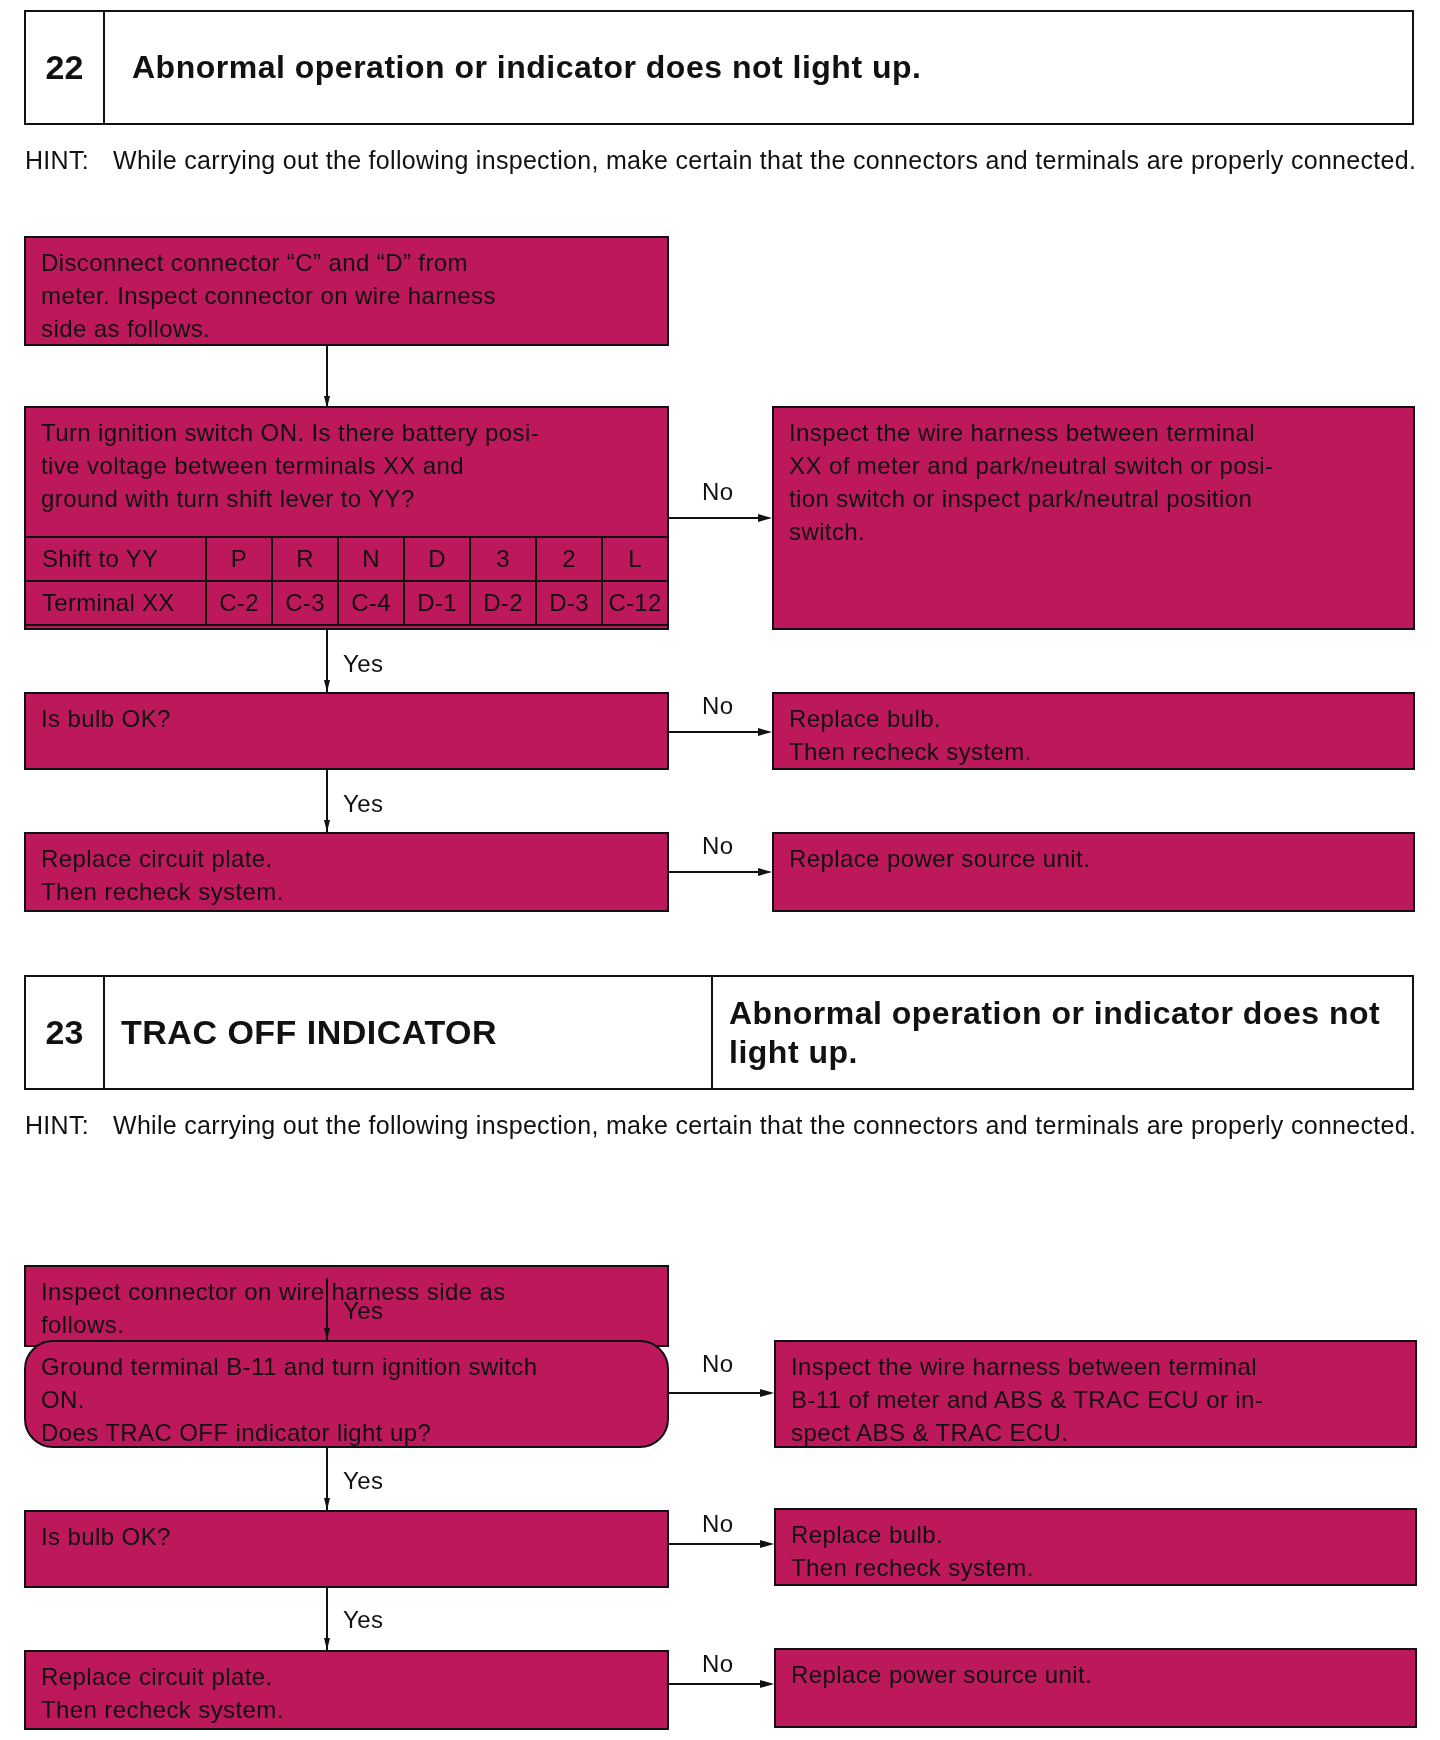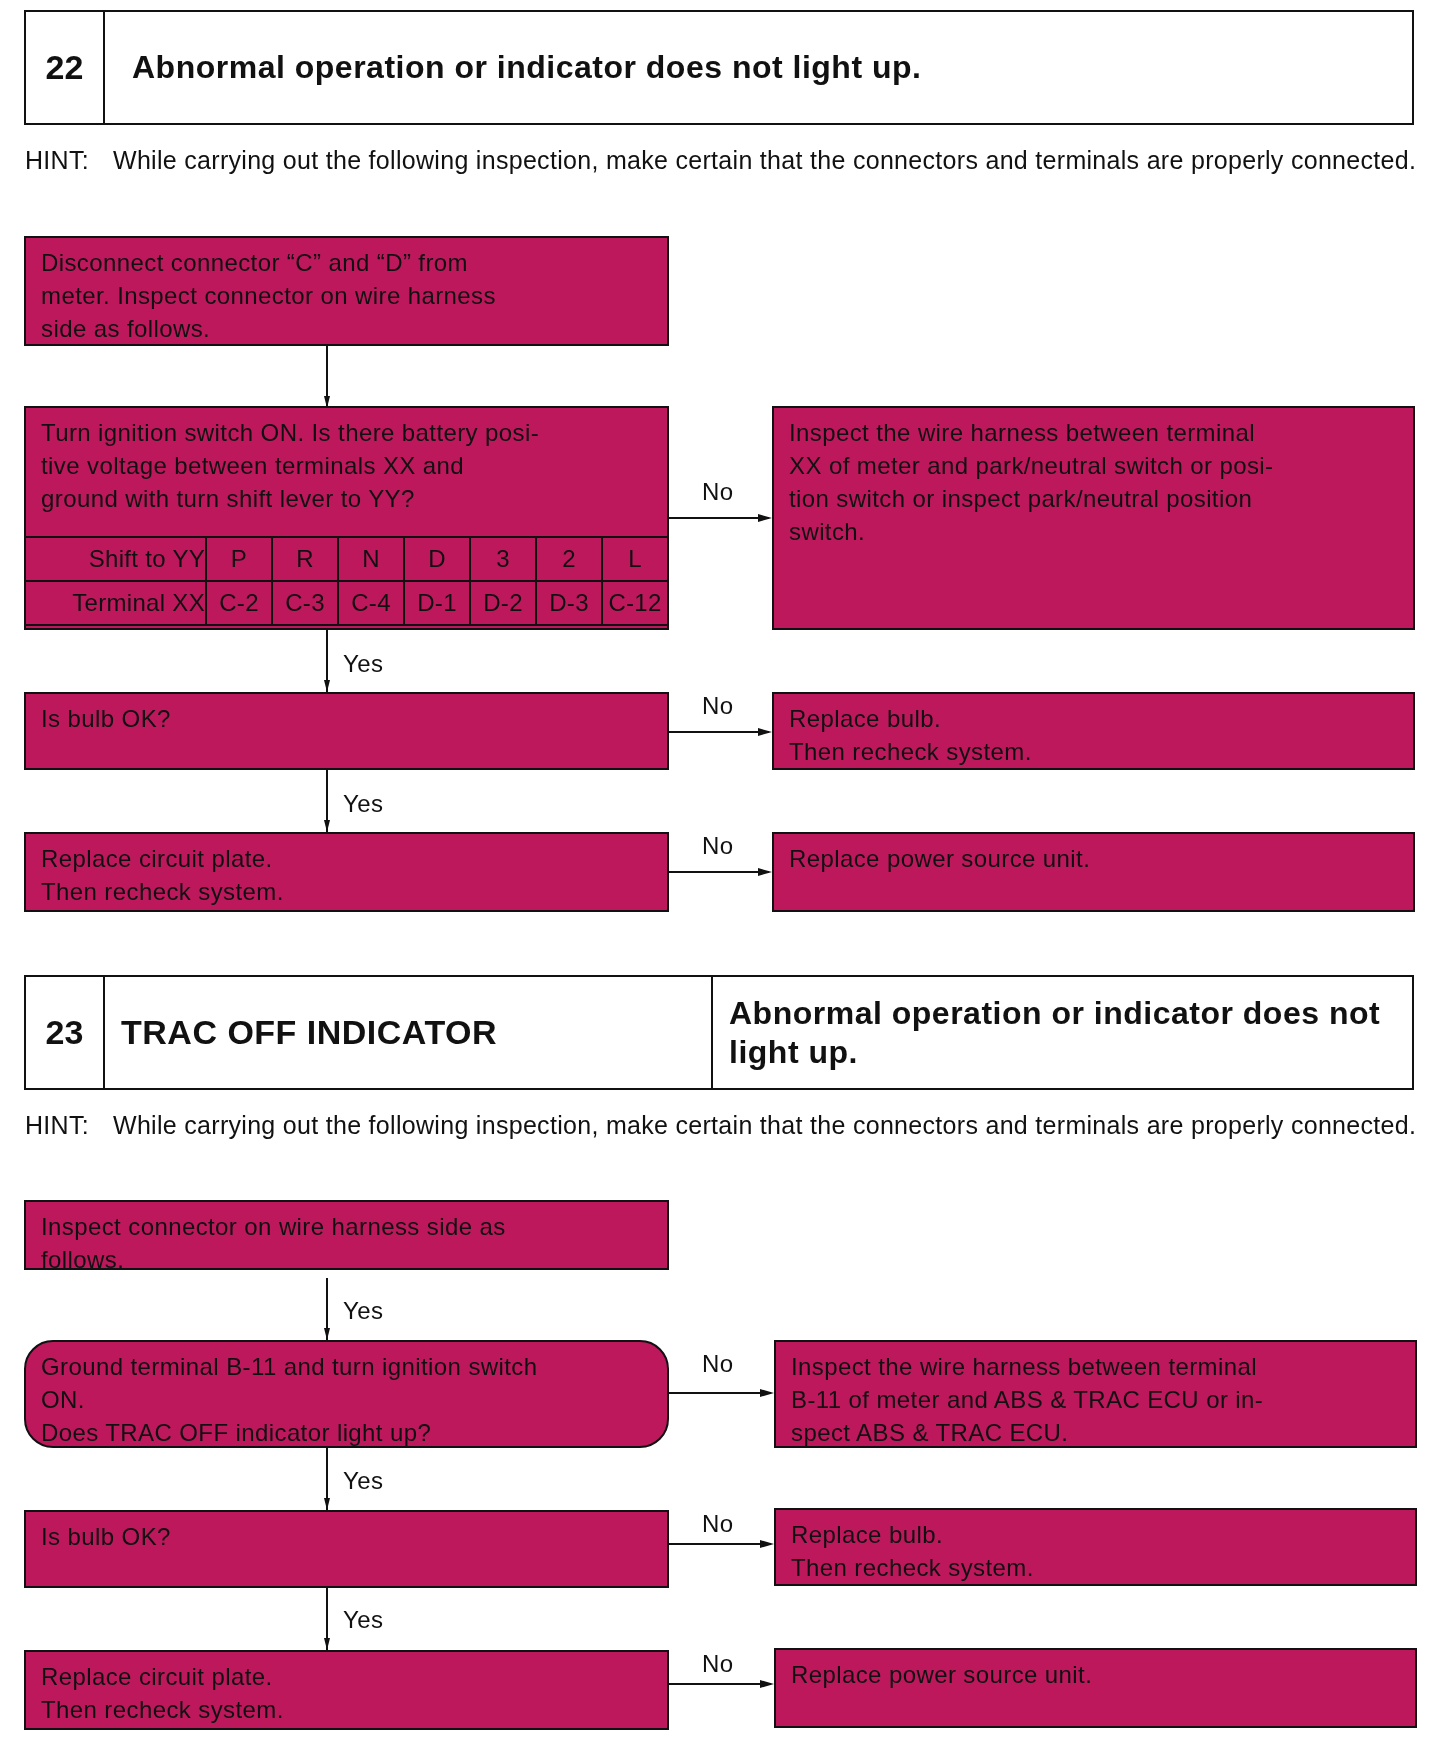--- a/index.html
+++ b/index.html
@@ -12,21 +12,21 @@
   .hint { position: absolute; left: 25px; width: 1400px; font-size: 25px; line-height: 33px; letter-spacing: 0.3px; }
   .hint .lbl { margin-right: 24px; }
   .txt { font-size: 24px; line-height: 33px; padding: 8px 14px 0 15px; letter-spacing: 0.4px; white-space: pre-line; }
   .vline { position: absolute; width: 2px; background: #111; }
   .hline { position: absolute; height: 2px; background: #111; }
   .arrow-down { position: absolute; width: 0; height: 0; border-left: 3px solid transparent; border-right: 3px solid transparent; border-top: 12px solid #111; }
   .arrow-right { position: absolute; width: 0; height: 0; border-top: 4px solid transparent; border-bottom: 4px solid transparent; border-left: 14px solid #111; }
   .lbl-yn { position: absolute; font-size: 24px; letter-spacing: 0.4px; }
   table.shift { position: absolute; border-collapse: collapse; font-size: 24px; }
   table.shift td { border: 2px solid #111; height: 42px; text-align: center; padding: 0; letter-spacing: 0.3px; }
-  table.shift td.rowh { text-align: right; padding-left: 16px; width: 163px; }
+  table.shift td.rowh { text-align: left; padding-left: 16px; width: 163px; }
   table.shift td.cell { width: 64px; }
 </style>
 </head>
 <body>
 
 <div class="hdr" style="left:24px; top:10px; width:1390px; height:115px;gap:11px;">
   <div class="num">22</div>
   <div class="cond">Abnormal operation or indicator does not light up.</div>
 </div>
 
@@ -103,21 +103,21 @@
 <div class="hdr" style="left:24px; top:975px; width:1390px; height:115px;">
   <div class="num">23</div>
   <div class="title">TRAC OFF INDICATOR</div>
   <div class="cond">Abnormal operation or indicator does not light up.</div>
 </div>
 
 <div class="hint" style="top:1109px;">
   <span class="lbl">HINT:</span><span>While carrying out the following inspection, make certain that the connectors and terminals are properly connected.</span>
 </div>
 
-<div class="box txt" style="left:24px; top:1200px; width:645px; height:70px;">Inspect connector on wire harness side as
+<div class="box txt" style="left:24px; top:1265px; width:645px; height:82px;">Inspect connector on wire harness side as
 follows.</div>
 <div class="vline" style="left:326px; top:1278px; height:62px;"></div>
 <div class="arrow-down" style="left:324px; top:1328px;"></div>
 <div class="lbl-yn" style="left:343px; top:1297px;">Yes</div>
 
 <div class="box txt" style="left:24px; top:1340px; width:645px; height:108px;border-radius:29px;">Ground terminal B-11 and turn ignition switch
 ON.
 Does TRAC OFF indicator light up?</div>
 <div class="lbl-yn" style="left:702px; top:1350px;">No</div>
 <div class="hline" style="left:669px; top:1392px; width:102px;"></div>

